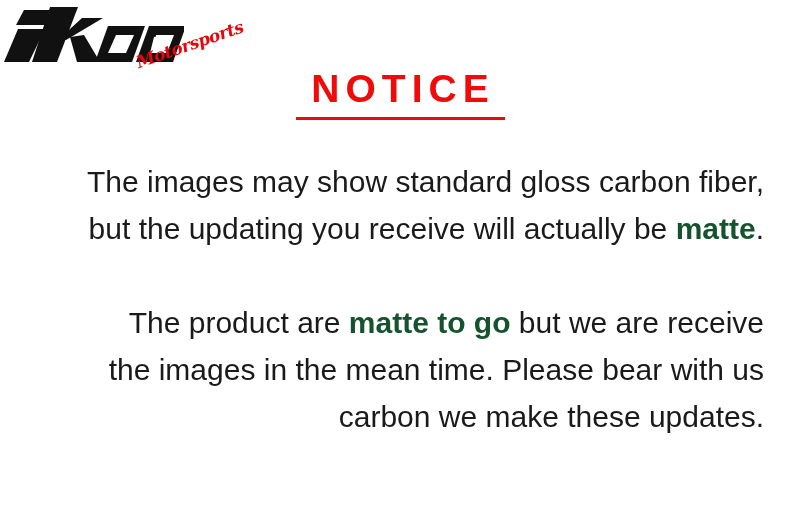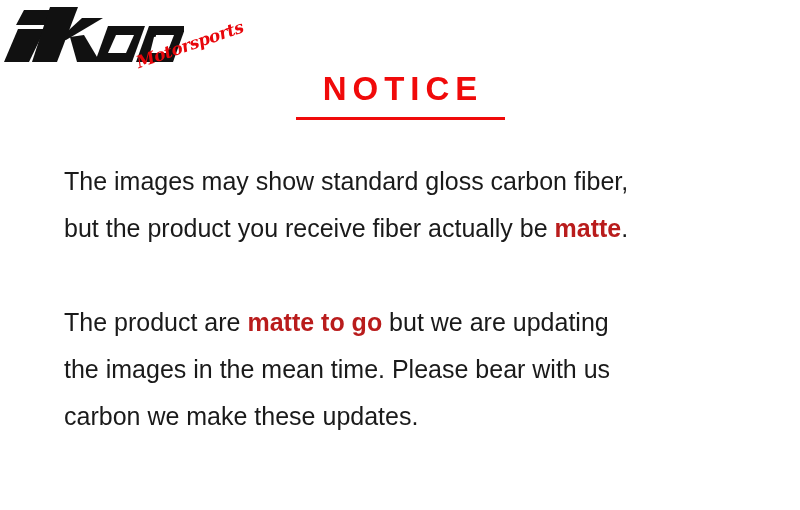--- a/index.html
+++ b/index.html
@@ -54,21 +54,21 @@
     position: absolute;
     left: 0;
     top: 66px;
     width: 800px;
     text-align: center;
   }
   .notice-title {
     display: inline-block;
     font-family: "Liberation Sans", sans-serif;
     font-weight: 700;
-    font-size: 33px;
+    font-size: 39px;
     line-height: 46px;
     letter-spacing: 6px;
     color: #f00a0a;
     padding: 0 0 0 6px;
   }
   .notice-rule {
     width: 209px;
     height: 3px;
     background: #f00a0a;
     margin: 5px auto 0 auto;
@@ -83,27 +83,28 @@
   }
   .para {
     margin: 0;
   }
   .para + .para {
     margin-top: 47px;
   }
   .line {
     font-family: "Liberation Sans", sans-serif;
     font-weight: 400;
-    font-size: 25px;
+    font-size: 30px;
     line-height: 47px;
     color: #1a1a1a;
     white-space: nowrap;
+    text-align: right;
   }
   .hl {
-    color: #b91c1c;
+    color: #14532d;
     font-weight: 700;
   }
 </style>
 </head>
 <body>
 
 <div class="logo-block">
   <div class="logo-ikon-wrap">
     <svg class="logo-ikon-svg" width="180" height="62" viewBox="0 0 180 62" xmlns="http://www.w3.org/2000/svg" aria-hidden="true">
       <g fill="#111111">
@@ -135,22 +136,22 @@
 
 <div class="notice-wrap">
   <div class="notice-title">NOTICE</div>
   <div class="notice-rule"></div>
 </div>
 
 <div class="copy">
 
   <div class="para">
     <div class="line"><span>The images may show standard gloss carbon fiber,</span></div>
-    <div class="line"><span>but the product you receive fiber actually be </span><span class="hl">matte</span><span>.</span></div>
+    <div class="line"><span>but the updating you receive will actually be </span><span class="hl">matte</span><span>.</span></div>
   </div>
 
   <div class="para">
-    <div class="line"><span>The product are </span><span class="hl">matte to go</span><span> but we are updating</span></div>
+    <div class="line"><span>The product are </span><span class="hl">matte to go</span><span> but we are receive</span></div>
     <div class="line"><span>the images in the mean time. Please bear with us</span></div>
     <div class="line"><span>carbon we make these updates.</span></div>
   </div>
 
 </div>
 
 </body></html>

